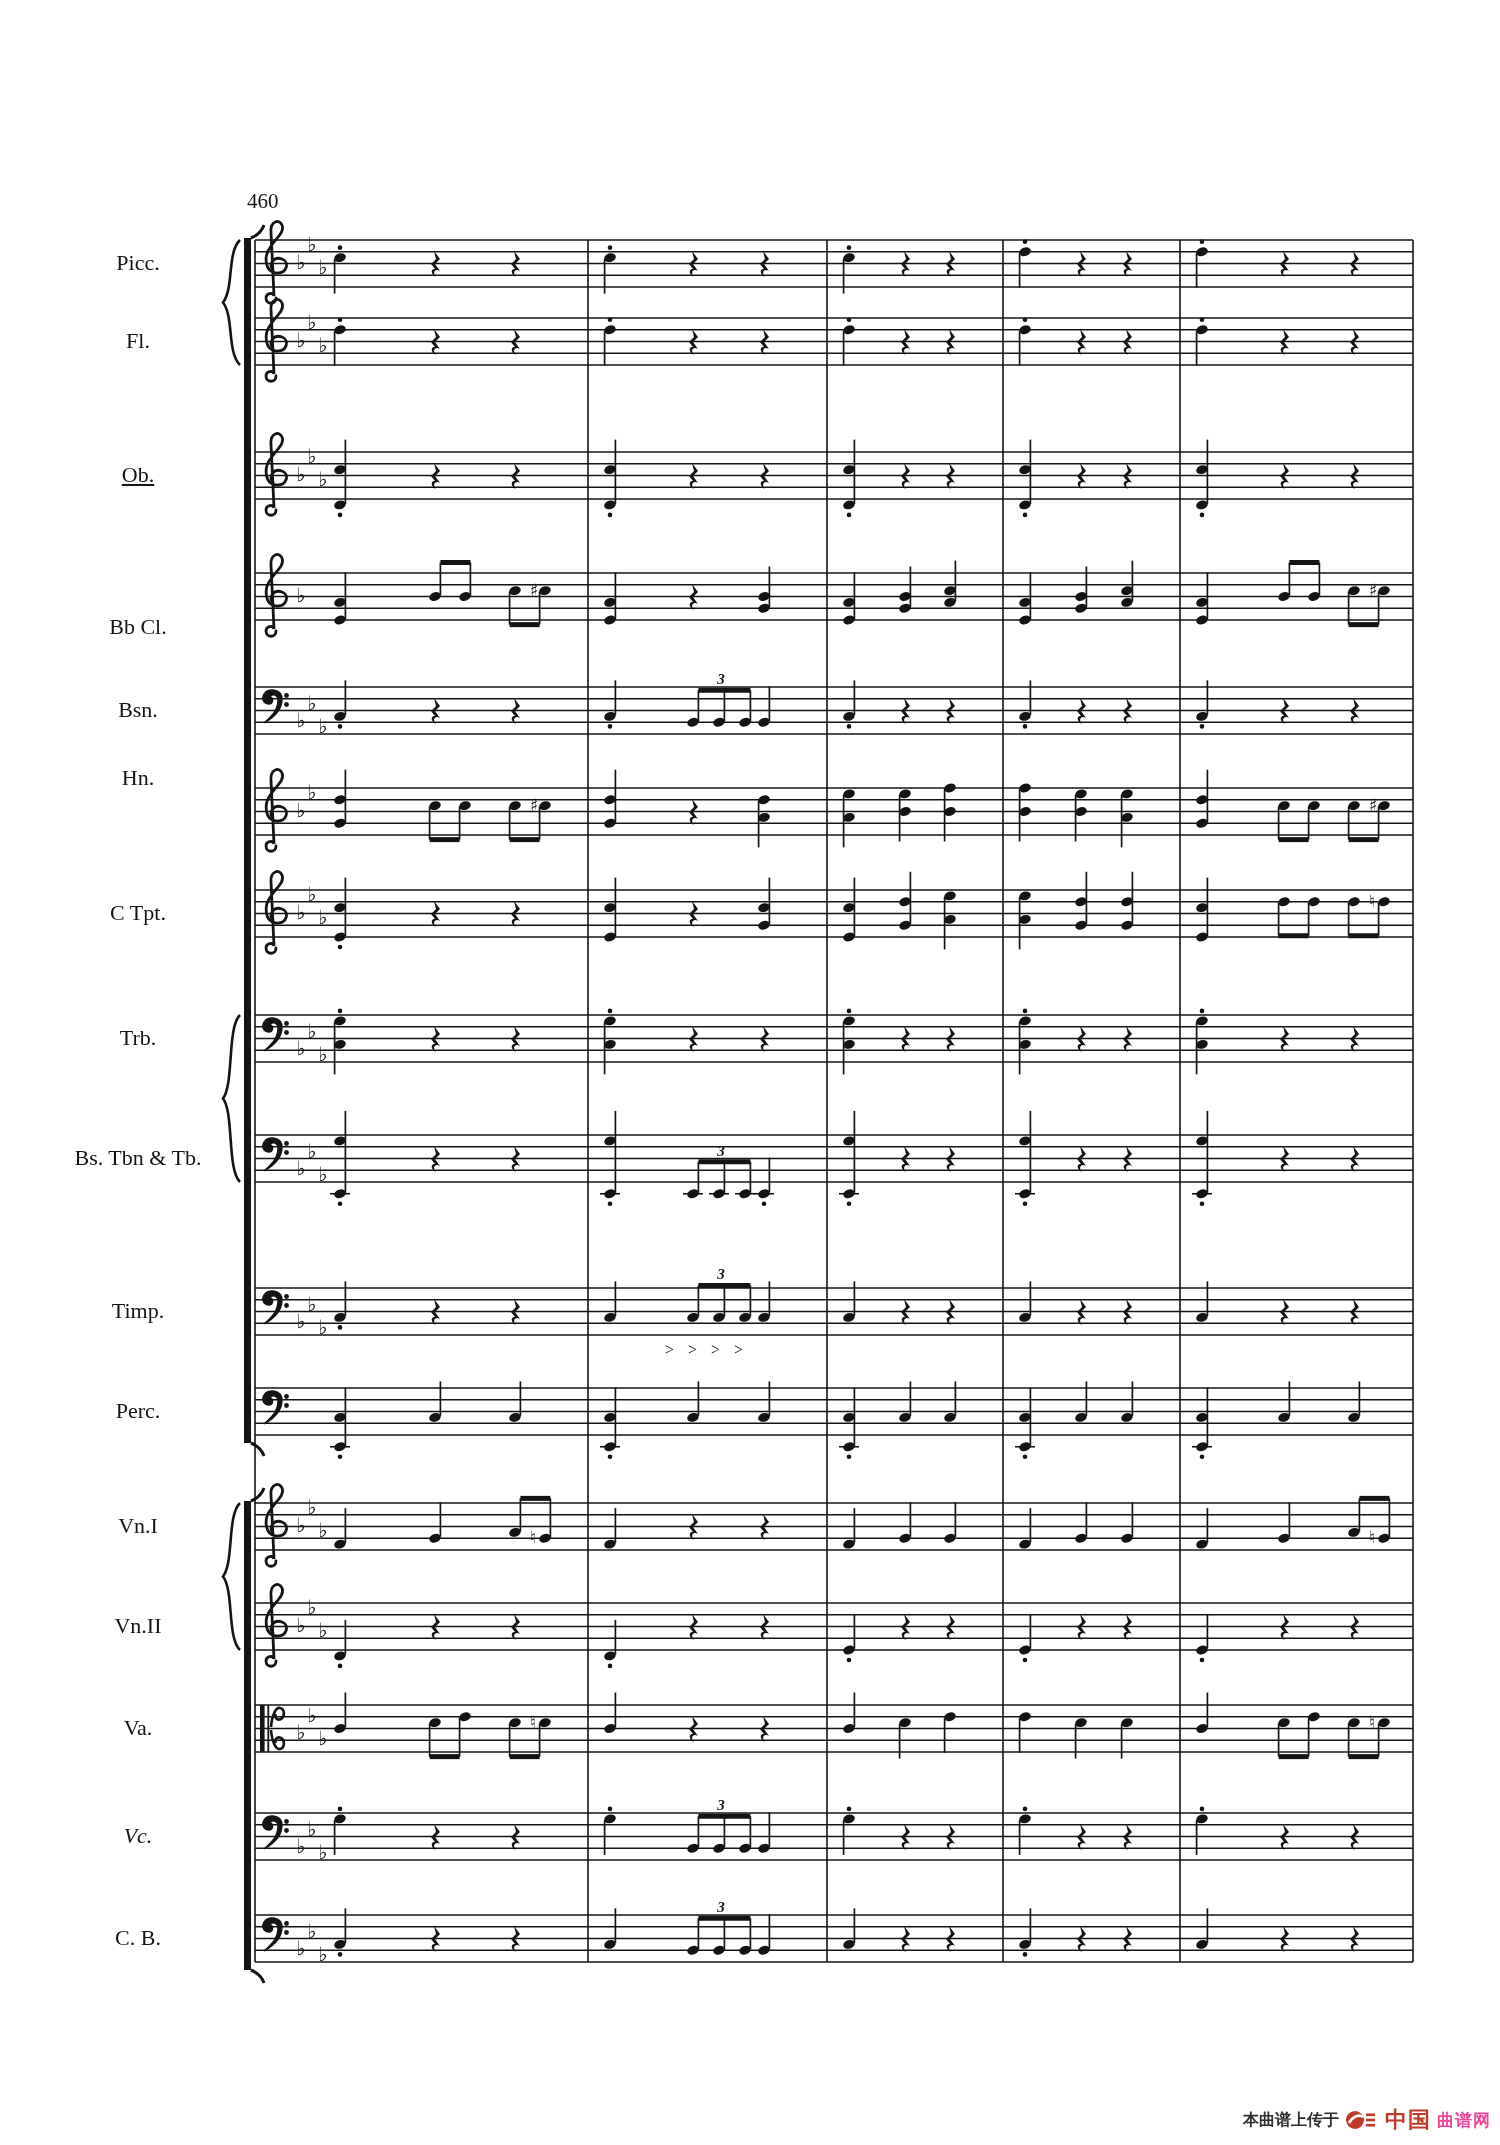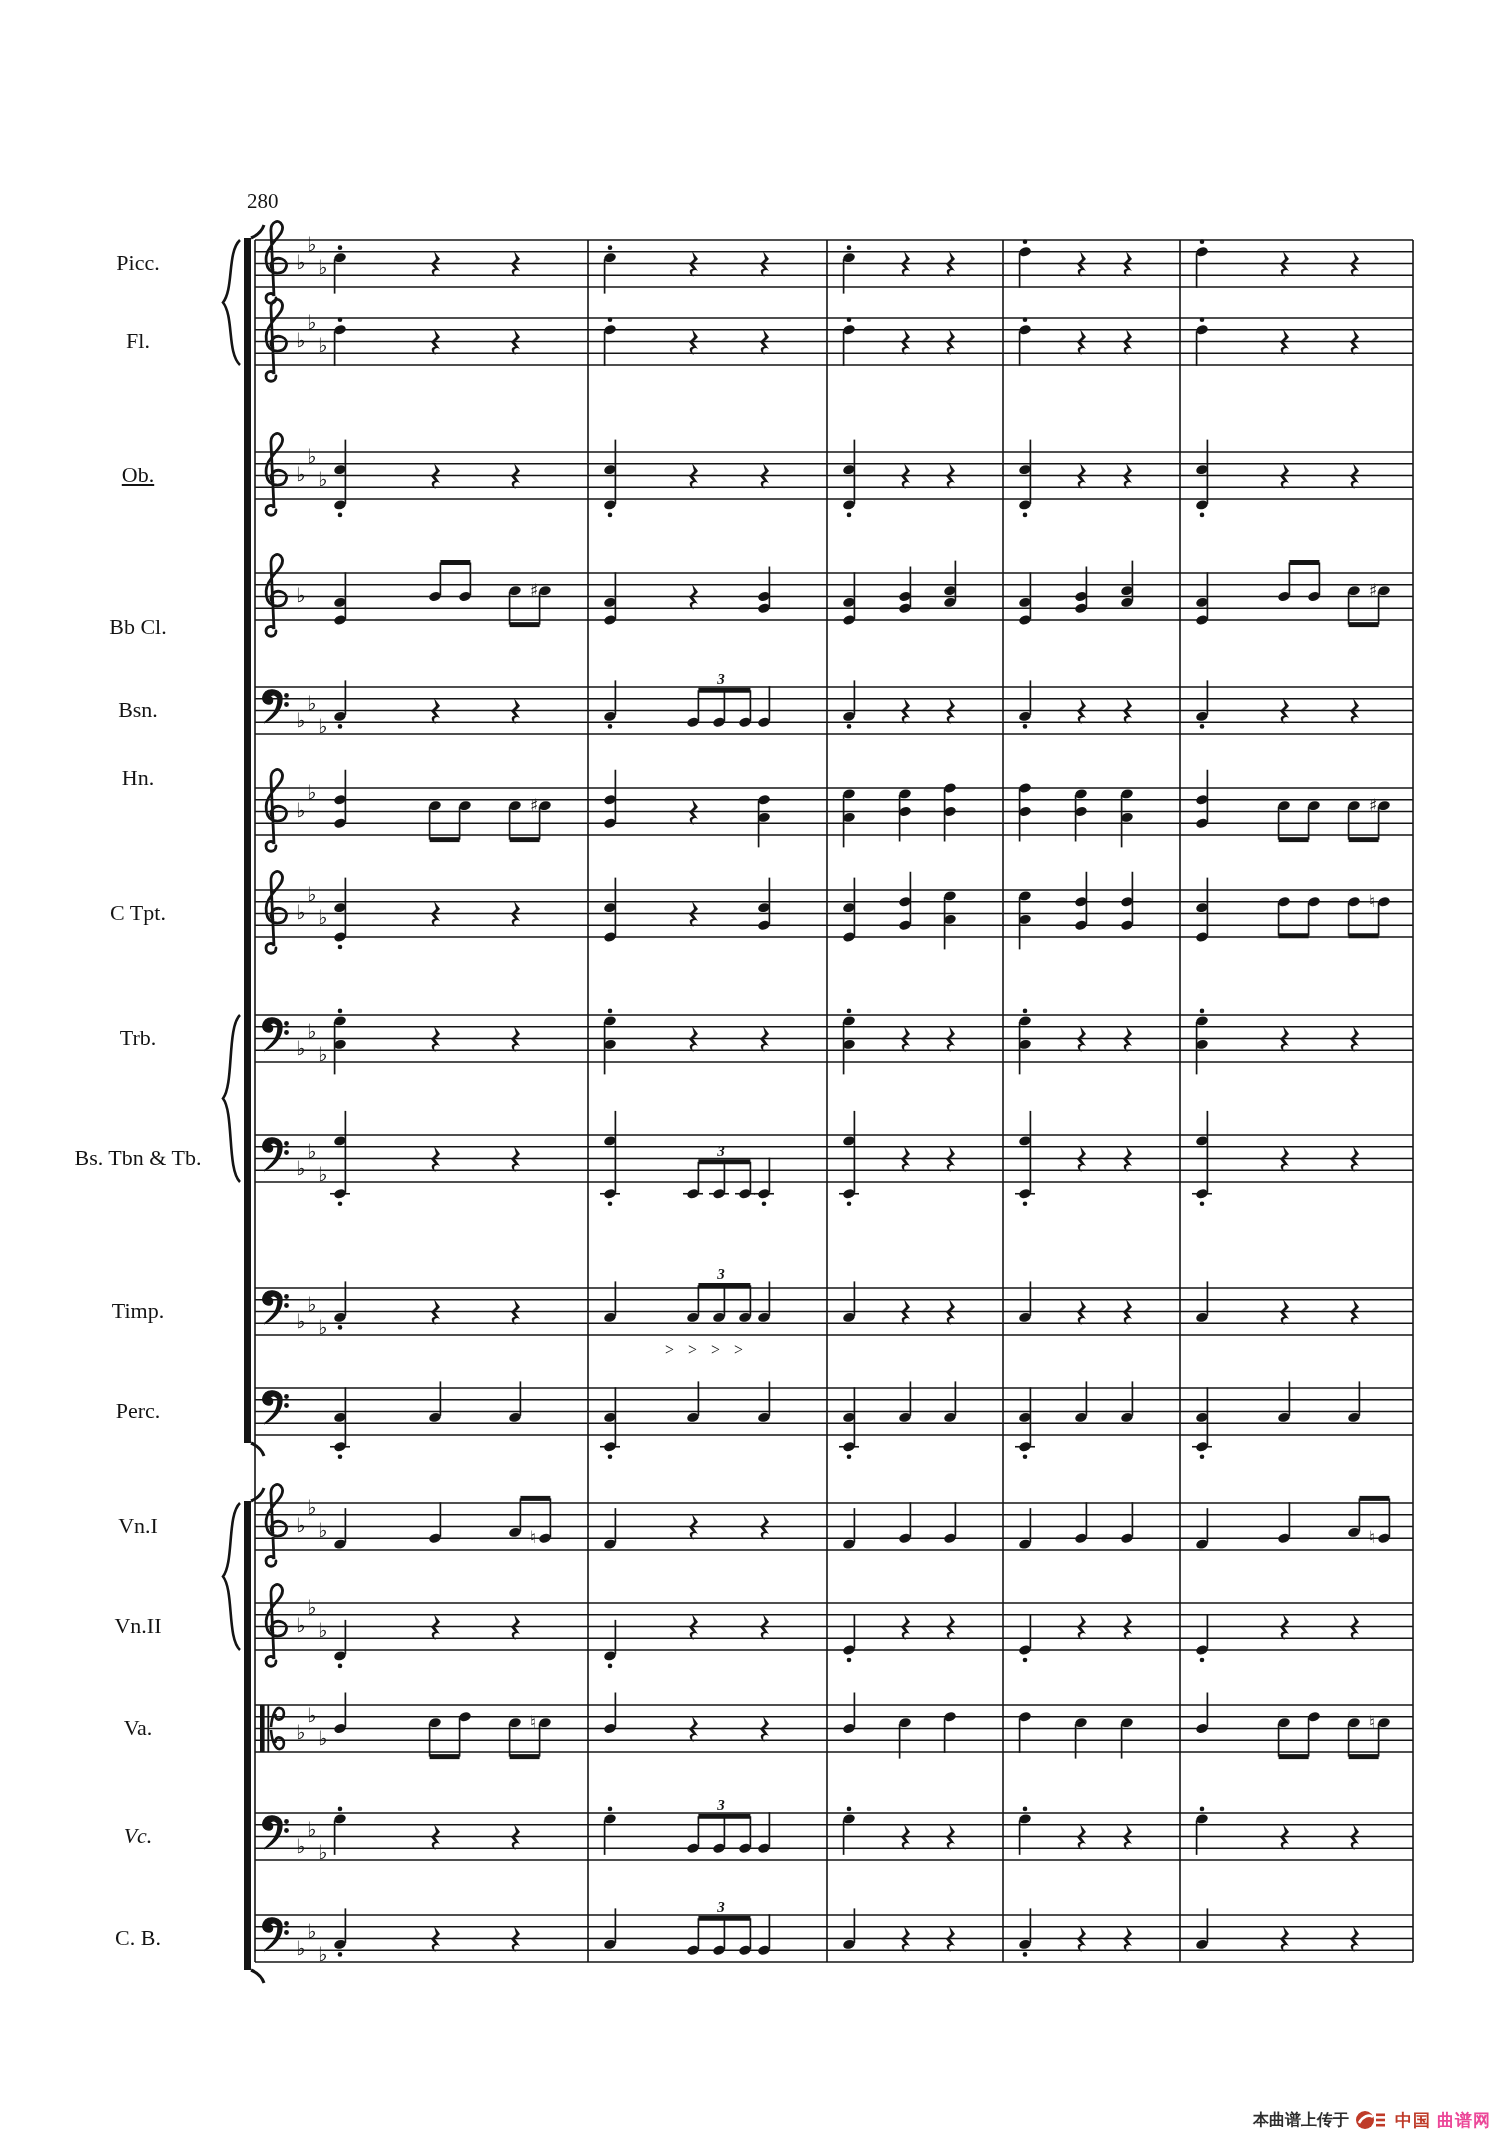--- a/index.html
+++ b/index.html
@@ -5,28 +5,28 @@
   html,body{margin:0;padding:0;background:#e8e8e8}
   .page{position:relative;width:1500px;height:2145px;background:#fff;outline:1px solid #c9c9c9;
         font-family:"Liberation Serif", serif; overflow:hidden}
   #score-svg{position:absolute;left:0;top:0}
   .measure-number{position:absolute;left:247px;top:189px;font-size:21px;color:#141414}
   .label{position:absolute;left:22px;width:232px;text-align:center;font-size:22px;color:#141414;white-space:nowrap}
   .page-number{position:absolute;left:0;right:30px;top:2047px;text-align:center;font-size:22px;color:#141414}
   .watermark{position:absolute;right:9px;top:2109px;display:flex;align-items:center;gap:6px;
              font-family:"DejaVu Sans", sans-serif;line-height:1}
   .wm-prefix{color:#2e2e2e;font-size:16px;font-weight:700}
-  .wm-bold{color:#bf3a28;font-size:17px;font-weight:800;letter-spacing:1px}
+  .wm-bold{color:#bf3a28;font-size:22px;font-weight:800;letter-spacing:1px}
   .wm-light{color:#ec4899;font-size:17px;font-weight:800;letter-spacing:1px}
 </style>
 </head>
 <body>
 
 <div class="page">
-  <div class="measure-number">280</div>
+  <div class="measure-number">460</div>
   <svg id="score-svg" width="1500" height="2145">
       <g>
         <line x1="255" y1="240" x2="1413" y2="240" stroke="#141414" stroke-width="1.35"></line>
         <line x1="255" y1="251.75" x2="1413" y2="251.75" stroke="#141414" stroke-width="1.35"></line>
         <line x1="255" y1="263.5" x2="1413" y2="263.5" stroke="#141414" stroke-width="1.35"></line>
         <line x1="255" y1="275.25" x2="1413" y2="275.25" stroke="#141414" stroke-width="1.35"></line>
         <line x1="255" y1="287" x2="1413" y2="287" stroke="#141414" stroke-width="1.35"></line>
         <path d="M276 298 C276 305 266 305 266 298 C266 293 273 292 274 296 L271 232 C270 222 279 218 282 225 C285 232 276 238 271 246 C263 256 265 272 276 273 C287 274 290 262 282 259 C274 256 268 264 273 270" fill="none" stroke="#141414" stroke-width="2.8" stroke-linecap="round"></path>
         <text x="296" y="268.5" font-size="20" font-family="&quot;DejaVu Sans&quot;,sans-serif" fill="#141414">♭</text>
         <text x="307" y="250.875" font-size="20" font-family="&quot;DejaVu Sans&quot;,sans-serif" fill="#141414">♭</text>

